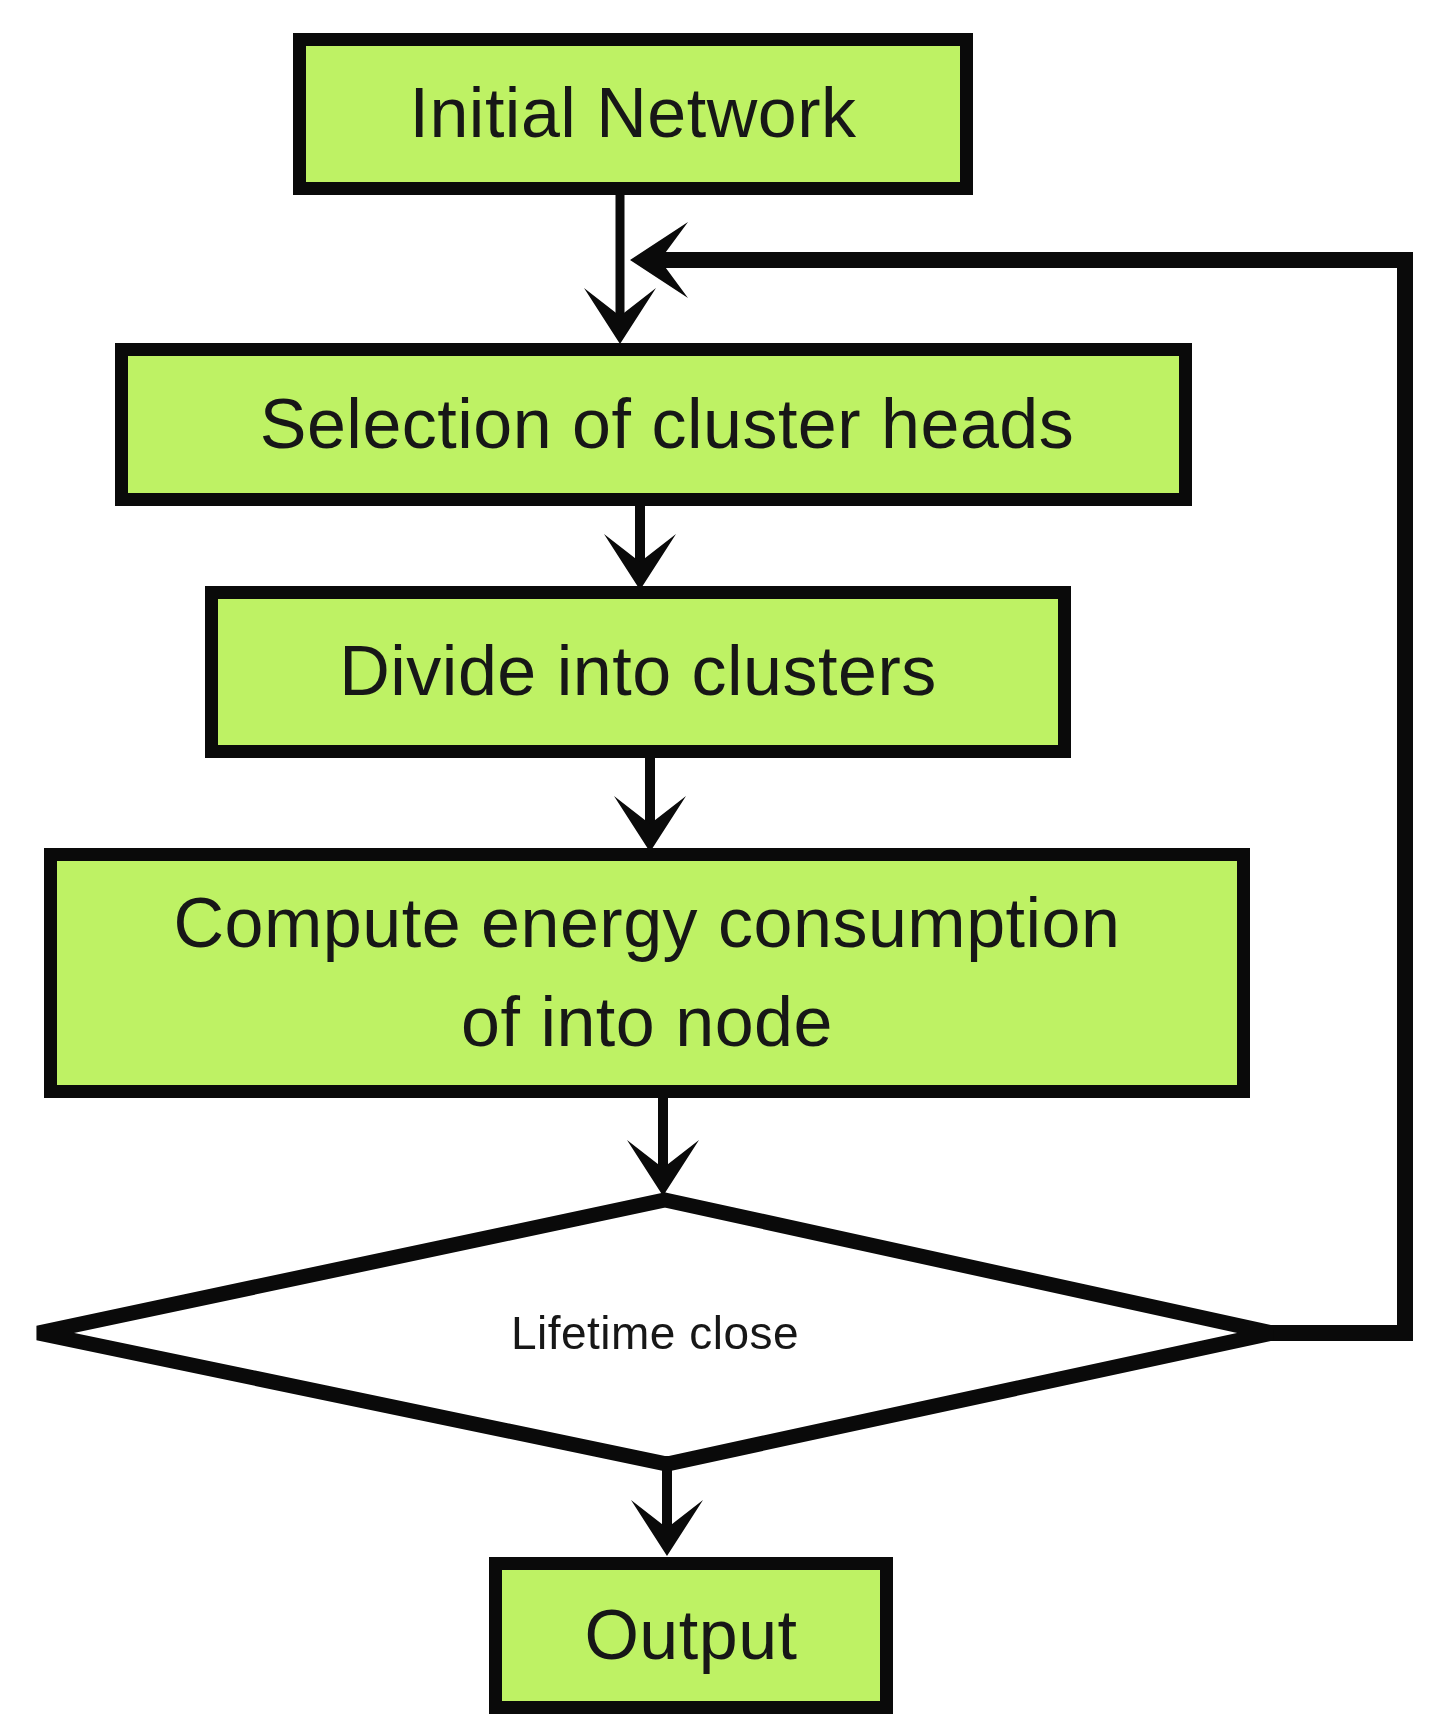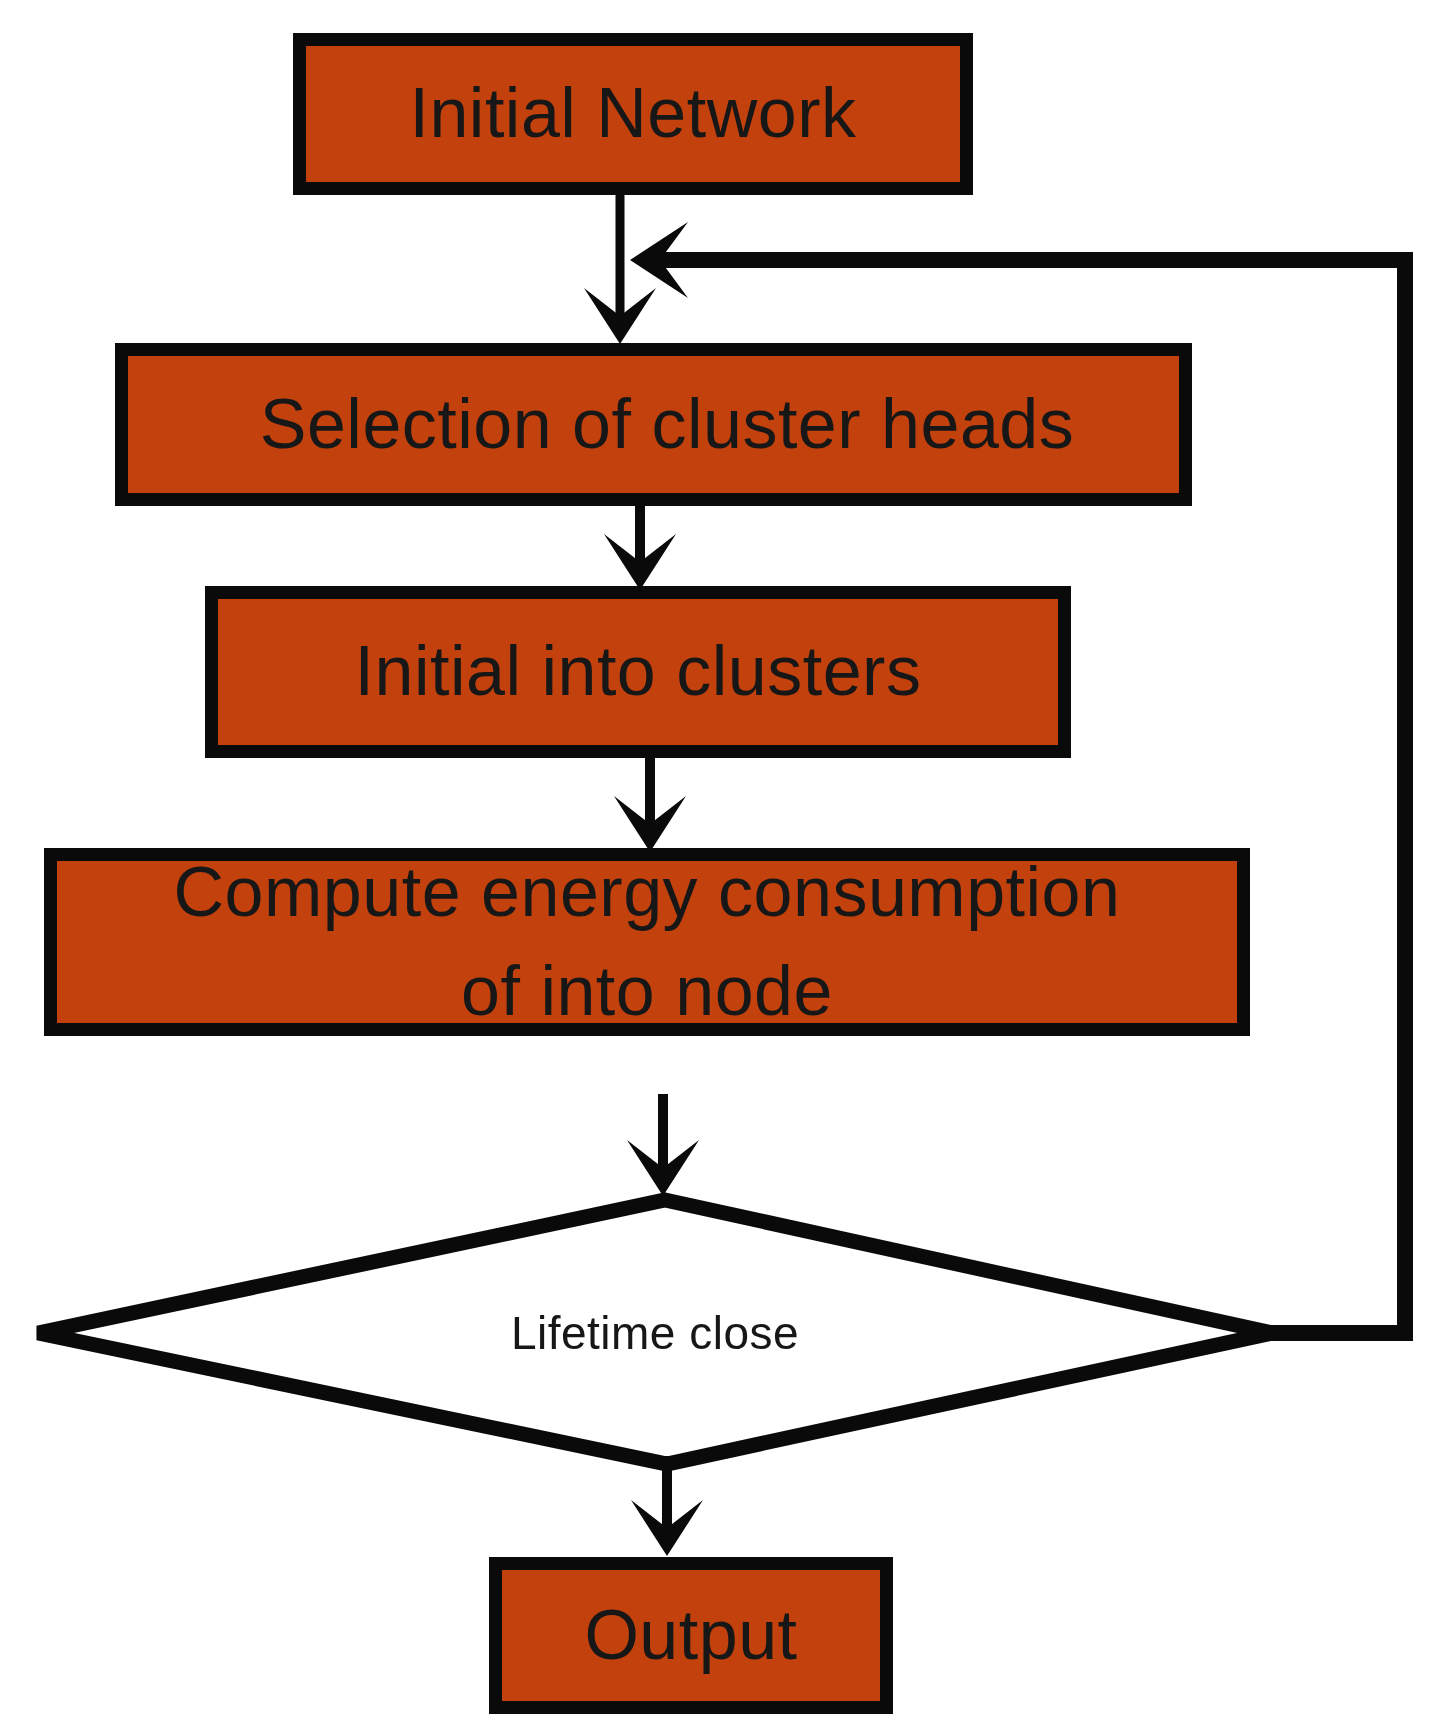--- a/index.html
+++ b/index.html
@@ -18,35 +18,35 @@
   .connectors {
     position: absolute;
     left: 0;
     top: 0;
     width: 1453px;
     height: 1732px;
   }
   .node {
     position: absolute;
     box-sizing: border-box;
-    background: #c2410c;
+    background: #bef264;
     border: 13px solid #0a0a0a;
     display: flex;
     align-items: center;
     justify-content: center;
     text-align: center;
     color: #171717;
     font-size: 70px;
     line-height: 1.42;
     letter-spacing: 0.5px;
   }
   .node-initial   { left: 293px;  top: 33px;   width: 680px;  height: 162px; }
   .node-selection { left: 115px;  top: 343px;  width: 1077px; height: 163px; padding-left: 27px; }
   .node-divide    { left: 205px;  top: 586px;  width: 866px;  height: 172px; }
-  .node-compute   { left: 44px;   top: 848px;  width: 1206px; height: 188px; }
+  .node-compute   { left: 44px;   top: 848px;  width: 1206px; height: 250px; }
   .node-output    { left: 489px;  top: 1557px; width: 404px;  height: 157px; }
   .diamond-label {
     position: absolute;
     left: 155px;
     top: 1268px;
     width: 1000px;
     height: 130px;
     display: flex;
     align-items: center;
     justify-content: center;
@@ -100,21 +100,21 @@
 
   <div class="node node-initial">
     <span>Initial Network</span>
   </div>
 
   <div class="node node-selection">
     <span>Selection of cluster heads</span>
   </div>
 
   <div class="node node-divide">
-    <span>Initial into clusters</span>
+    <span>Divide into clusters</span>
   </div>
 
   <div class="node node-compute">
     <span class="compute-lines">
       <span>Compute energy consumption</span>
       <span>of into node</span>
     </span>
   </div>
 
   <div class="diamond-label">

